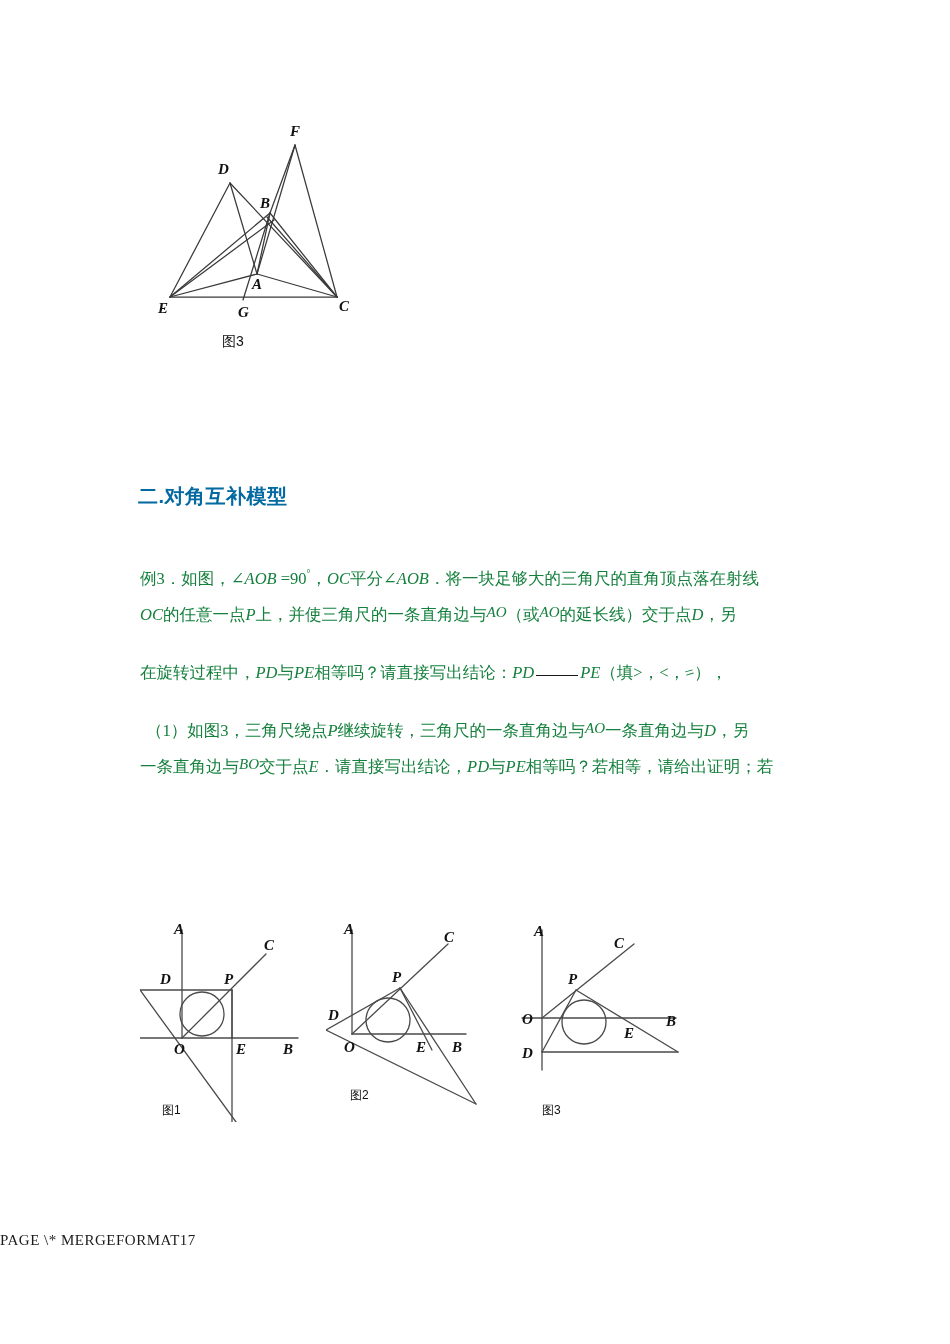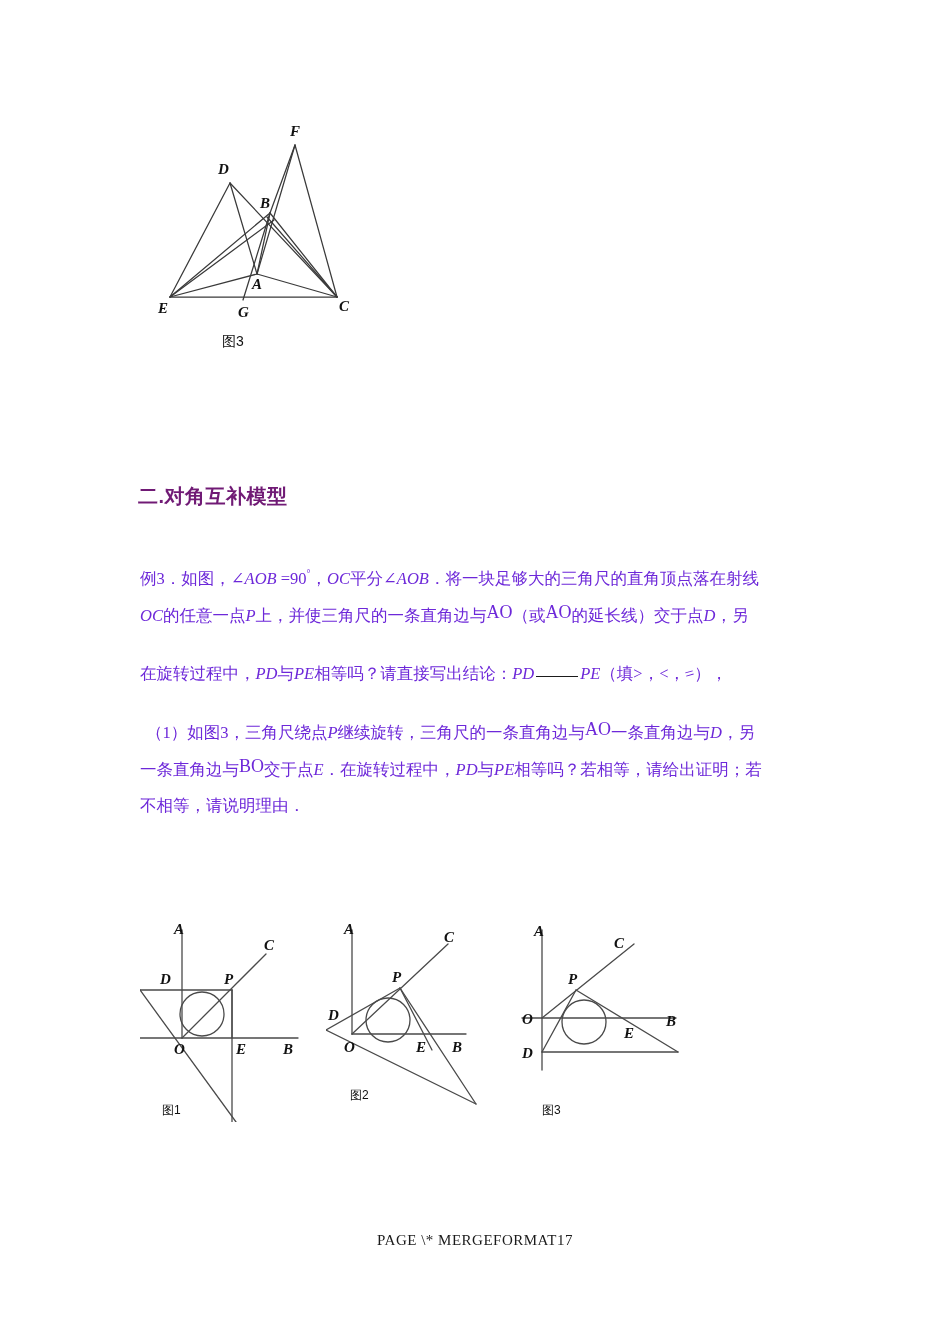--- a/index.html
+++ b/index.html
@@ -43,48 +43,49 @@
   }
 
   
   .section-heading {
     position: absolute;
     left: 138px;
     top: 483px;
     font-family: "Liberation Sans", "DejaVu Sans", sans-serif;
     font-weight: bold;
     font-size: 20px;
-    color: #701a75;
+    color: #0369a1;
     letter-spacing: 0.5px;
   }
 
   
   .body-block {
     position: absolute;
     left: 140px;
     top: 556px;
     width: 672px;
   }
   .tline {
     font-size: 16.5px;
     line-height: 36px;
-    color: #6d28d9;
+    color: #15803d;
     white-space: nowrap;
   }
   .tline.indent { padding-left: 6px; }
   .tline.gap-before { margin-top: 22px; }
 
   .mi {
     font-family: "Liberation Serif", "DejaVu Serif", serif;
     font-style: italic;
     font-size: 16.5px;
   }
   .mi-sm {
     font-family: "Liberation Serif", "DejaVu Serif", serif;
-    font-size: 18px;
+    font-style: italic;
+    font-size: 15px;
     position: relative;
     top: -3px;
   }
   .sup-deg {
     font-size: 10px;
     vertical-align: super;
     font-style: normal;
   }
   .blank-ul {
     display: inline-block;
@@ -118,21 +119,20 @@
     font-family: "Liberation Sans", "DejaVu Sans", sans-serif;
     color: #111;
   }
 
   
   .footer {
     position: absolute;
     left: 0;
     top: 1232px;
     width: 950px;
-    text-align: center;
     font-size: 15px;
     font-family: "Liberation Serif", "DejaVu Serif", serif;
     color: #1b1b1b;
     letter-spacing: 0.5px;
   }
 
   .lbl {
     font-family: "Liberation Serif", "DejaVu Serif", serif;
     font-style: italic;
     font-weight: bold;
@@ -190,23 +190,22 @@
 
     <div class="tline"><span class="mi">OC</span><span>的任意一点</span><span class="mi">P</span><span>上，并使三角尺的一条直角边与</span><span class="mi-sm">AO</span><span>（或</span><span class="mi-sm">AO</span><span>的延长线）交于点</span><span class="mi">D</span><span>，另</span></div>
 
 
 
 
     <div class="tline gap-before"><span>在旋转过程中，</span><span class="mi">PD</span><span>与</span><span class="mi">PE</span><span>相等吗？请直接写出结论：</span><span class="mi">PD</span><span class="blank-ul"></span><span class="mi">PE</span><span>（填</span><span>&gt;</span><span>，</span><span>&lt;</span><span>，</span><span class="eq-rot">=</span><span>），</span></div>
 
     <div class="tline indent gap-before"><span>（1）如图</span><span>3，三角尺绕点</span><span class="mi">P</span><span>继续旋转，三角尺的一条直角边与</span><span class="mi-sm">AO</span><span>一条直角边与</span><span class="mi">D</span><span>，另</span></div>
 
-    <div class="tline"><span>一条直角边与</span><span class="mi-sm">BO</span><span>交于点</span><span class="mi">E</span><span>．在旋转过程中，</span><span class="mi">PD</span><span>与</span><span class="mi">PE</span><span>相等吗？若相等，请给出证明；若</span></div>
-
-    <div class="tline">不相等，请说明理由．</div>
+    <div class="tline"><span>一条直角边与</span><span class="mi-sm">BO</span><span>交于点</span><span class="mi">E</span><span>．请直接写出结论，</span><span class="mi">PD</span><span>与</span><span class="mi">PE</span><span>相等吗？若相等，请给出证明；若</span></div>
+
   </div>
 
   <div class="figs-row">
 
     <div class="fig-cell" style="left:0px;">
       <svg width="200" height="200" viewBox="0 0 200 200" xmlns="http://www.w3.org/2000/svg">
         <g stroke="#4a4a4a" stroke-width="1.3" fill="none" stroke-linecap="round">
 
           <line x1="42" y1="8" x2="42" y2="116"></line>
 

